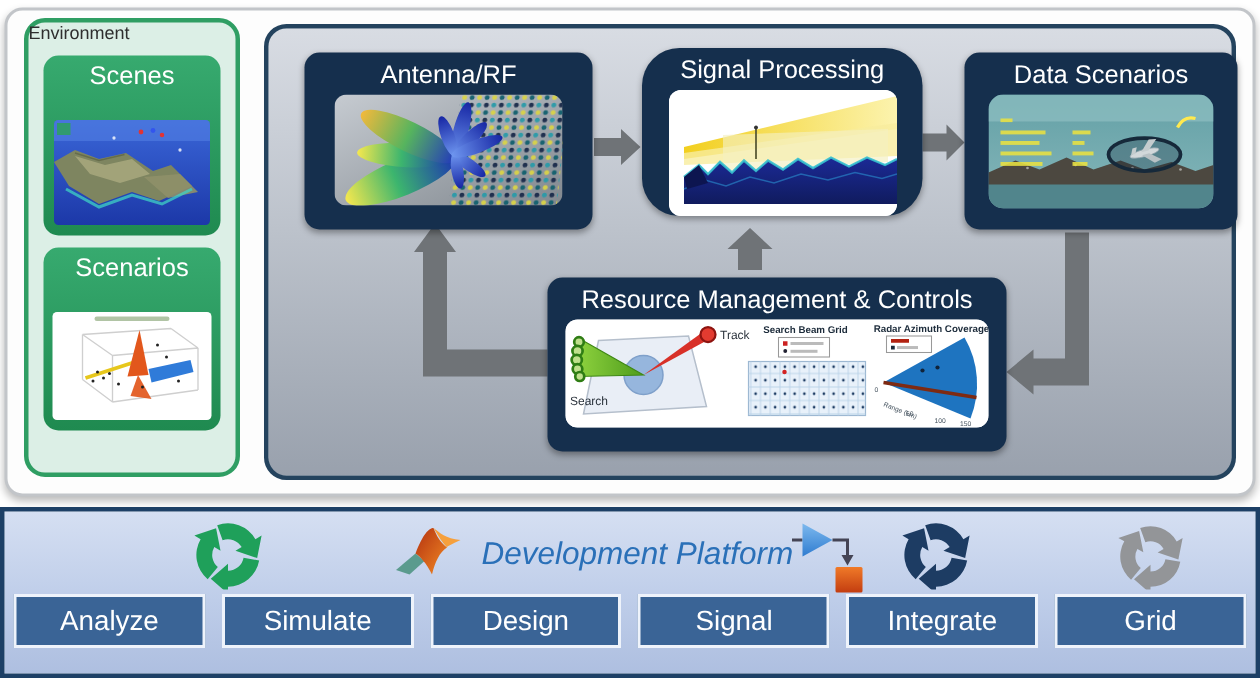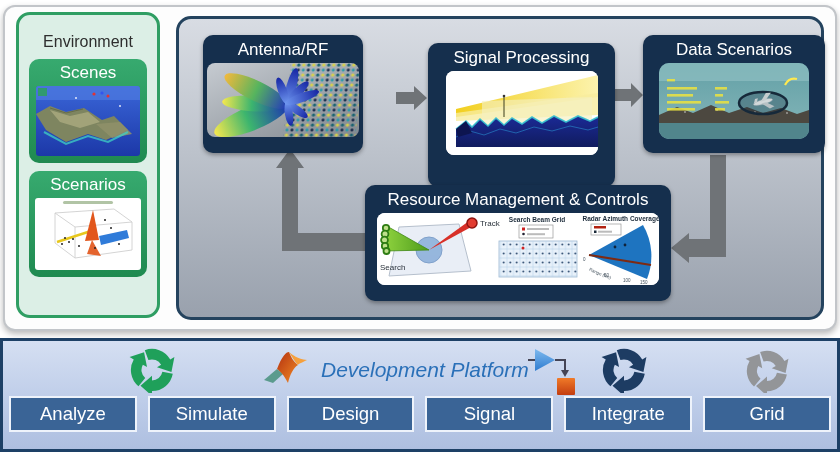--- a/index.html
+++ b/index.html
@@ -5,36 +5,36 @@
   html,body{margin:0;padding:0;background:#ffffff;}
   #stage{position:relative;width:840px;height:452px;background:#fff;font-family:"Liberation Sans",sans-serif;overflow:hidden;}
 
   
   .top-card{position:absolute;left:3px;top:5px;width:830px;height:322px;background:#fdfdfd;
     border:2px solid #c2c5c9;border-radius:12px;box-shadow:0 3px 6px rgba(0,0,0,.28);}
 
   
   .env-panel{position:absolute;left:11px;top:5px;width:144px;height:306px;box-sizing:border-box;
     background:#dcefe6;border:3px solid #2f9e63;border-radius:14px;}
-  .env-title{text-align:center;font-size:16px;color:#2e2e2e;padding-top:18px;}
+  .env-title{font-size:12px;color:#2e2e2e;padding-top:0;}
   .env-card{margin:8px 10px 0 10px;background:linear-gradient(180deg,#37aa6f,#1f8a50);
     border-radius:10px;padding:2px 6px 7px 6px;}
-  .env-card-label{text-align:center;color:#fff;font-size:17px;padding:2px 0 3px 0;}
+  .env-card-label{text-align:center;color:#fff;font-size:17px;padding:2px 0 19px 0;}
   .env-thumb{display:block;margin:0 auto;border-radius:3px;}
 
   
   .main-panel{position:absolute;left:171px;top:9px;width:648px;height:304px;box-sizing:border-box;
     background:linear-gradient(180deg,#d8dce3 0%,#bcc2cb 45%,#99a1ad 100%);
     border:3px solid #24435e;border-radius:15px;}
   .arrows{position:absolute;left:0;top:0;width:648px;height:304px;pointer-events:none;}
   .block{position:absolute;background:#152f4d;border-radius:10px;box-shadow:0 2px 4px rgba(0,0,0,.35);}
   .block-title{text-align:center;color:#fff;font-size:17px;padding:5px 0 3px 0;white-space:nowrap;}
   .block-thumb{display:block;margin:0 auto;border-radius:8px;overflow:hidden;}
-  .antenna-block{left:24px;top:16px;width:160px;height:118px;}
-  .signal-block{left:249px;top:24px;width:187px;height:144px;}
+  .antenna-block{left:24px;top:16px;width:192px;height:118px;}
+  .signal-block{left:249px;top:13px;width:187px;height:112px;border-radius:25px;}
   .data-block{left:464px;top:16px;width:182px;height:118px;}
   .resource-block{left:186px;top:166px;width:306px;height:116px;}
   .white-thumb{background:#fff;}
 
   
   .platform-bar{position:absolute;left:0;top:338px;width:840px;height:114px;box-sizing:border-box;
     background:linear-gradient(180deg,#d5dff2 0%,#becde9 55%,#aebfe0 100%);
     border:3px solid #1d4066;}
   .bar-icon{position:absolute;}
   .platform-title{position:absolute;left:318px;top:17px;width:200px;font-size:21px;color:#2a70b8;white-space:nowrap;font-style:italic;}

